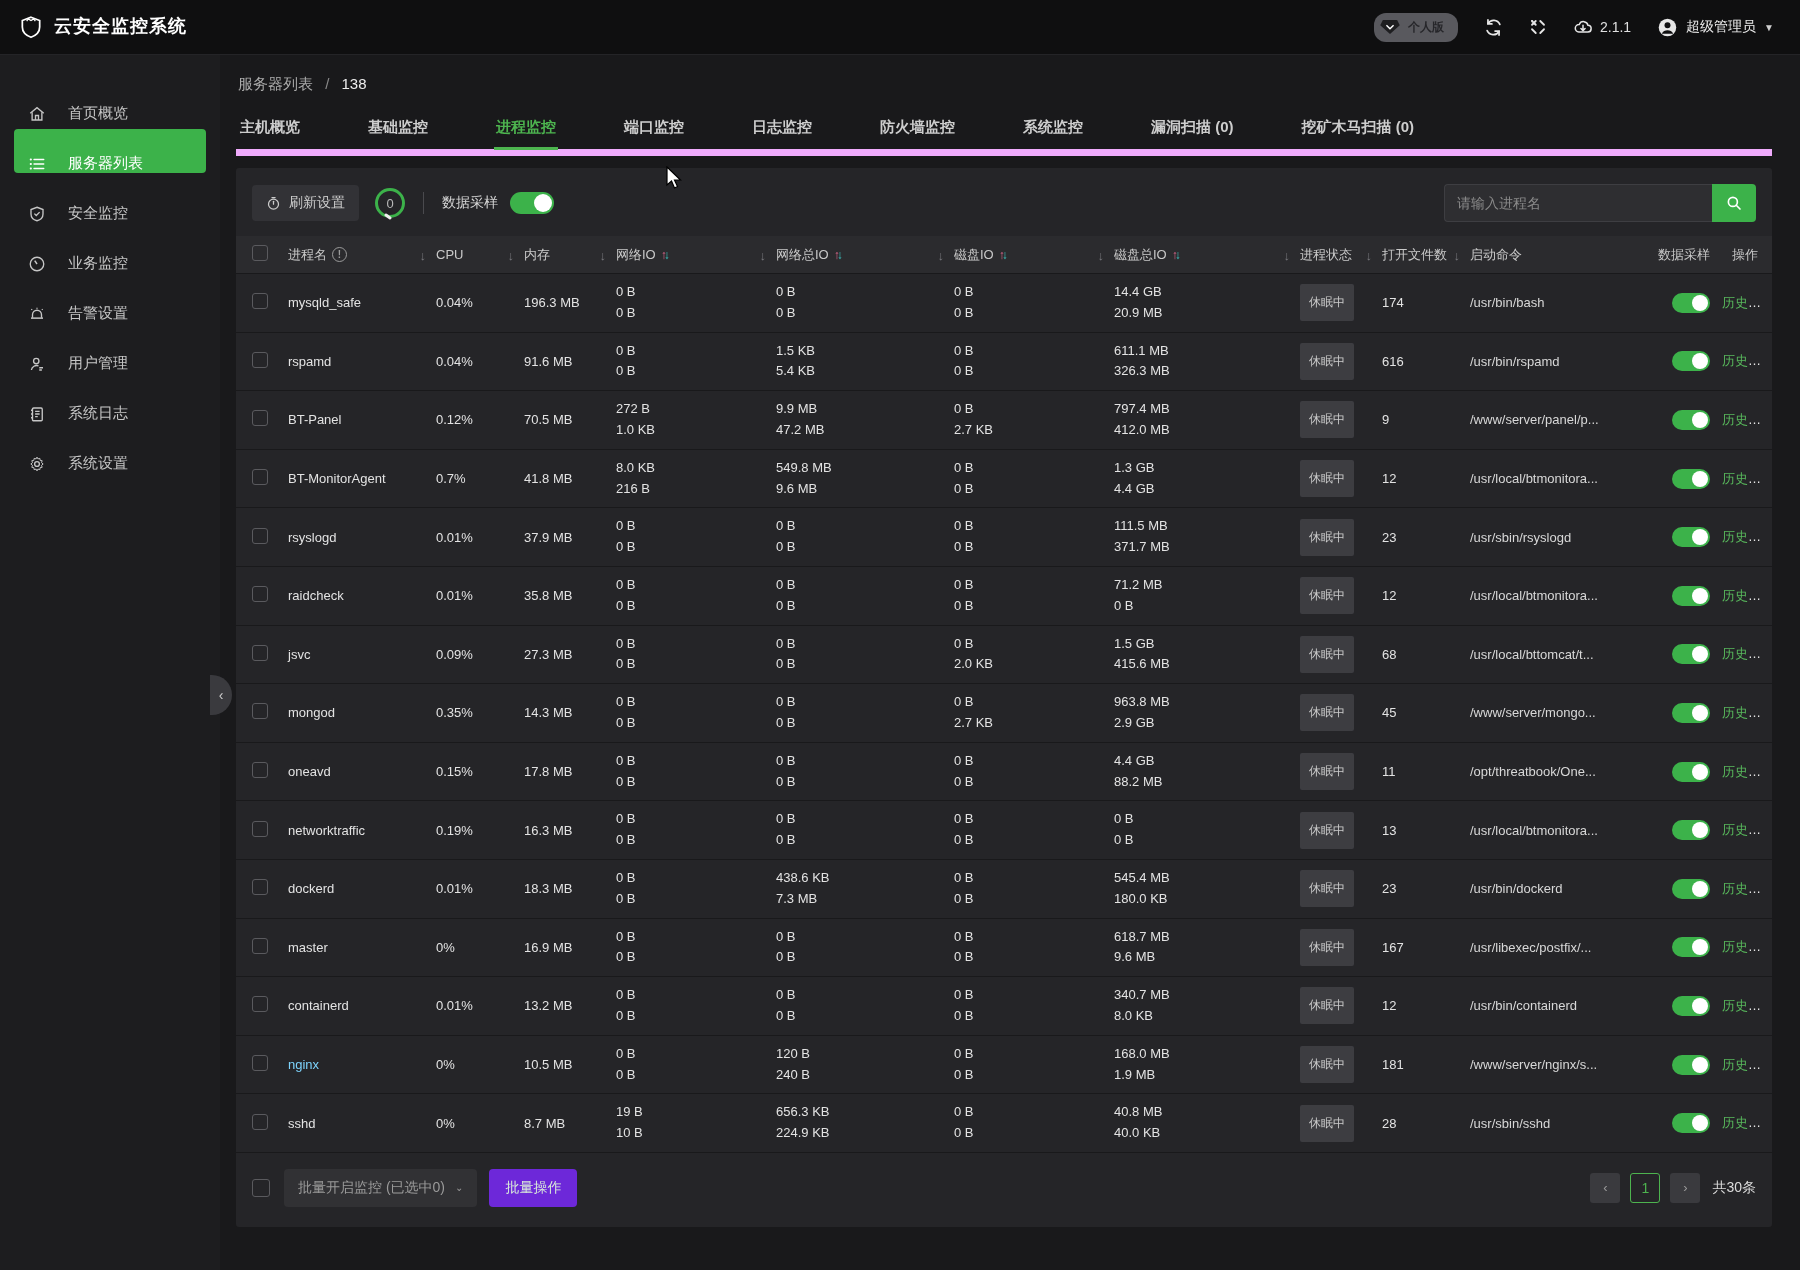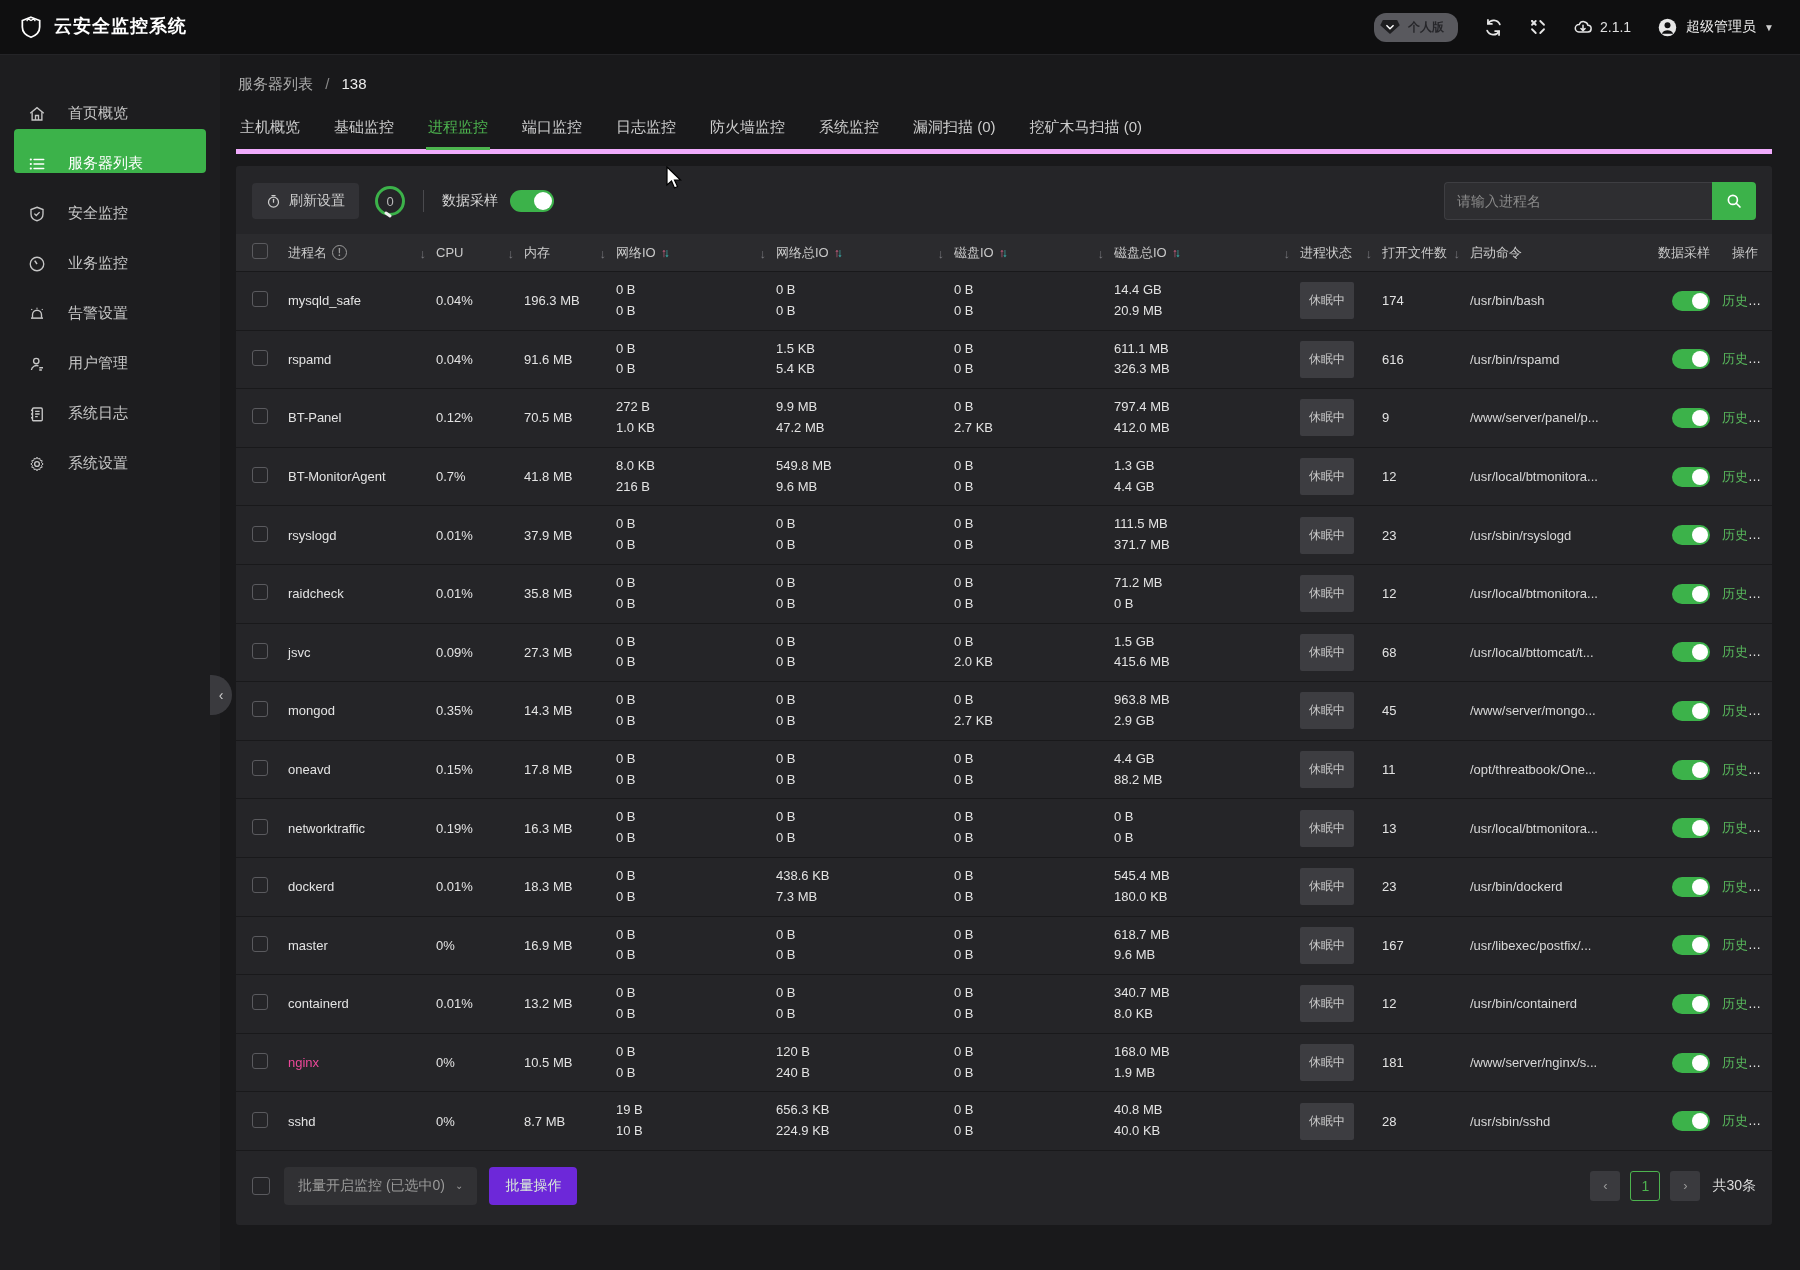--- a/index.html
+++ b/index.html
@@ -44,21 +44,21 @@
     position:absolute; left:210px; top:620px; width:22px; height:40px;
     background:#3a3a3e; border-radius:0 20px 20px 0; color:#cfcfcf;
     display:flex; align-items:center; justify-content:center; font-size:14px; cursor:pointer; z-index:5;
   }
   
   .content{ flex:1; padding:16px 28px 0 16px; display:flex; flex-direction:column; }
   .breadcrumb{ font-size:15px; margin:4px 0 14px 2px; }
   .crumb-root{ color:#ababab; cursor:pointer; }
   .crumb-sep{ color:#8a8a8a; margin:0 8px; }
   .crumb-cur{ color:#ededed; }
-  .tabs{ display:flex; gap:30px; border-bottom:5px solid #f0abfc; padding:0 2px; }
+  .tabs{ display:flex; gap:64px; border-bottom:7px solid #f0abfc; padding:0 2px;font-weight:bold; }
   .tab{ font-size:15px; color:#cdcdcd; padding:10px 2px 12px; cursor:pointer; position:relative; white-space:nowrap; }
   .tab.active{ color:#4db44f; }
   .tab.active::after{ content:""; position:absolute; left:0; right:0; bottom:-1px; height:3px; background:#4db44f; }
   
   .panel{ background:#252528; margin-top:12px; border-radius:3px; }
   .toolbar{ display:flex; align-items:center; padding:16px 16px 14px; }
   .refresh-btn{
     display:flex; align-items:center; gap:8px; background:#323236; border:none; color:#cccccc;
     font-size:14px; padding:9px 14px; border-radius:4px; cursor:pointer;
     font-family:inherit;
@@ -97,21 +97,21 @@
   .info-ic{
     display:inline-flex; width:15px; height:15px; border:1px solid #9a9a9a; border-radius:50%;
     color:#9a9a9a; font-size:10px; align-items:center; justify-content:center; font-weight:bold;
   }
   tbody tr{ border-top:1px solid #19191b; }
   td{ font-size:13px; color:#e3e3e3; padding:8px 6px; height:52px; vertical-align:middle; overflow:hidden; white-space:nowrap; text-overflow:ellipsis; }
   .io-cell div{ line-height:1.6; }
   .cell-check{ padding-left:16px; }
   .checkbox{ width:16px; height:16px; border:1px solid #5a5a5e; border-radius:3px; background:transparent; display:inline-block; cursor:pointer; }
   .proc-name{ color:#e3e3e3; }
-  .proc-name.green{ color:#ec4899; }
+  .proc-name.green{ color:#7dd3fc; }
   .status-badge{
     display:inline-block; background:#3d3d41; color:#cbcbcb; font-size:12px;
     padding:10px 9px; border-radius:2px;
   }
   .row-toggle{ width:38px; height:20px; border-radius:10px; background:#3cb24a; position:relative; display:inline-block; cursor:pointer; vertical-align:middle; }
   .row-toggle::after{ content:""; position:absolute; top:2px; right:2px; width:16px; height:16px; border-radius:50%; background:#fff; }
   .history-link{ color:#58b85c; font-size:13px; cursor:pointer; }
   .cmd-cell{ color:#d8d8d8; }
   
   .bottombar{ display:flex; align-items:center; padding:16px 16px 20px; border-top:1px solid #19191b; }

